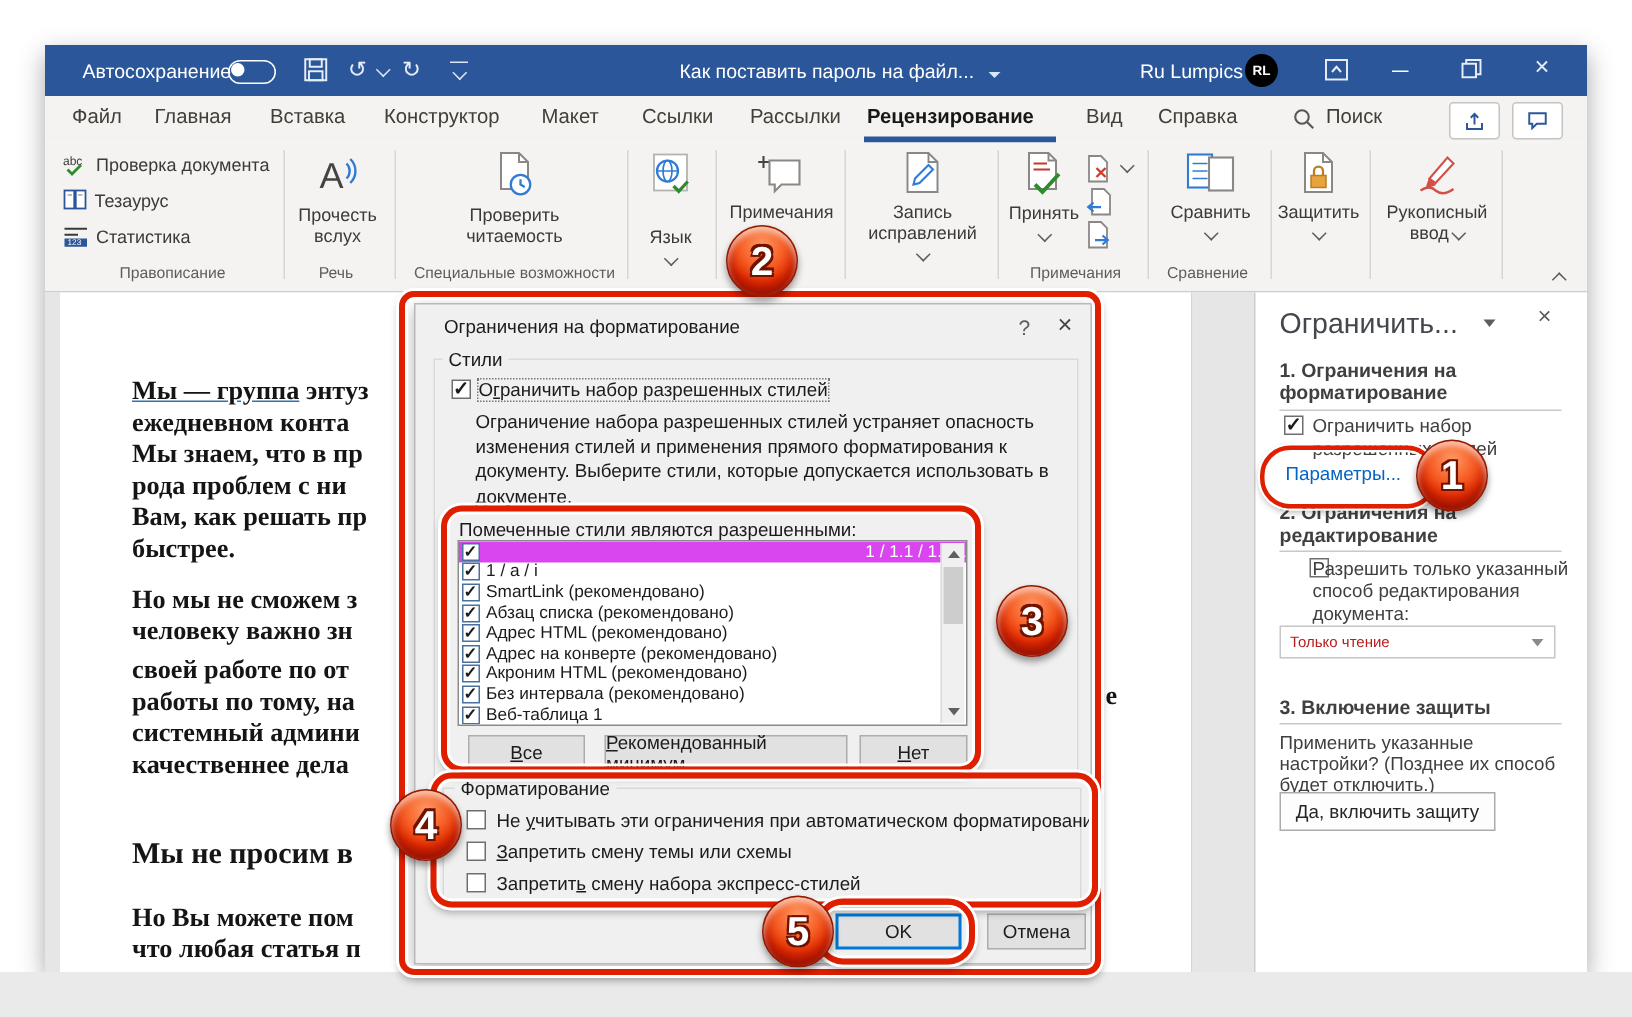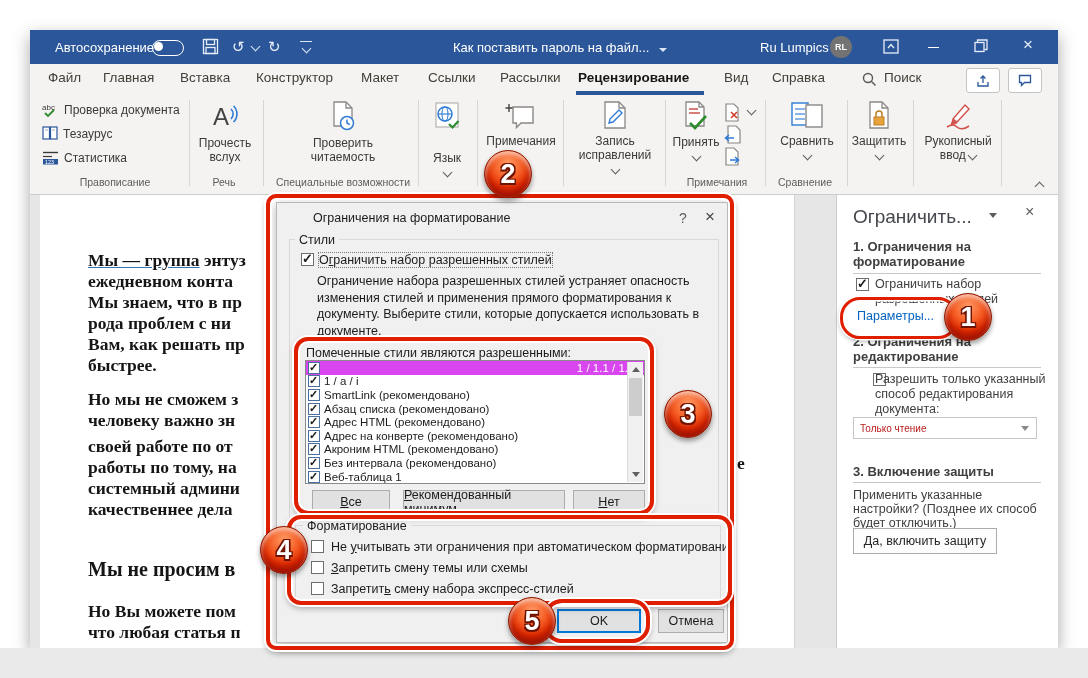--- a/index.html
+++ b/index.html
@@ -12,21 +12,21 @@
   .titlebar{left:30px;top:30px;width:1028px;height:34px;background:#2b579a;color:#fff;font-size:13px;}
   .tabrow{left:30px;top:64px;width:1028px;height:31px;background:#f4f3f1;}
   .ribbon{left:30px;top:95px;width:1028px;height:100px;background:#f4f3f1;border-bottom:1px solid #cfcdcb;box-sizing:border-box;}
   .workspace{left:30px;top:195px;width:1028px;height:453px;background:#e7e6e6;}
   .bottomstrip{left:0;top:648px;width:1088px;height:30px;background:#eaeaea;}
 
   .tb-text{color:#fff;white-space:nowrap;}
   .toggle{width:30px;height:14px;border:1.5px solid #fff;border-radius:8px;position:relative;}
   .toggle .knob{position:absolute;left:1px;top:1px;width:9px;height:9px;border-radius:50%;background:#fff;}
   .tbicon{color:#e8eef8;font-size:15px;line-height:15px;}
-  .avatar{width:22px;height:22px;border-radius:50%;background:#737373;color:#fff;font-size:9px;font-weight:bold;
+  .avatar{width:22px;height:22px;border-radius:50%;background:#000000;color:#fff;font-size:9px;font-weight:bold;
           display:flex;align-items:center;justify-content:center;text-align:right;}
   .caret-down-w{width:0;height:0;border-left:4px solid transparent;border-right:4px solid transparent;border-top:4px solid #dbe5f3;}
   .minline{width:11px;border-top:1.5px solid #fff;}
   .chev{display:inline-block;width:6px;height:6px;border-right:1.4px solid #5f5d5b;border-bottom:1.4px solid #5f5d5b;
         transform:rotate(45deg);margin-top:-3px;}
   .chev.up{transform:rotate(-135deg);margin-top:3px;}
 
   
   .tab{position:absolute;top:70px;font-size:13.5px;color:#414038;cursor:default;white-space:nowrap;}
   .tab.active{font-weight:bold;color:#171715;}
@@ -375,21 +375,21 @@
 
     <span class="tp tp-head" style="left:16px;top:269px;">3. Включение защиты</span>
     <div class="tp-div" style="top:287px;"></div>
     <span class="tp tp-text" style="left:16px;top:293px;">Применить указанные</span>
     <span class="tp tp-text" style="left:16px;top:307px;">настройки? (Позднее их способ</span>
     <span class="tp tp-text" style="left:16px;top:321px;">будет отключить.)</span>
     <div class="tp-btn" style="left:16px;top:333px;width:142px;height:24px;">Да, включить защиту</div>
   </div>
 
   <div class="abs dialog">
-    <span class="dlg" style="left:36px;top:8px;">Ограничения на форматирование</span>
+    <span class="dlg" style="left:19px;top:8px;">Ограничения на форматирование</span>
     <span class="dlg" style="left:402px;top:7px;color:#5f5d5b;font-size:14px;">?</span>
     <span class="dlg" style="left:428px;top:4px;color:#444;font-size:17px;">×</span>
 
     <div class="fieldset" style="left:12px;top:36px;width:428px;height:280px;"></div>
     <span class="legend" style="left:18px;top:30px;">Стили</span>
 
     <span class="cb checked dlg" style="left:24px;top:50px;"></span>
     <span class="dlg focusdots" style="left:42px;top:50px;"><span>О</span><span class="accel">г</span><span>раничить набор разрешенных стилей</span></span>
 
     <div class="dlg-desc" style="left:40px;top:70px;width:398px;">Ограничение набора разрешенных стилей устраняет опасность изменения стилей и применения прямого форматирования к документу. Выберите стили, которые допускается использовать в документе.</div>

